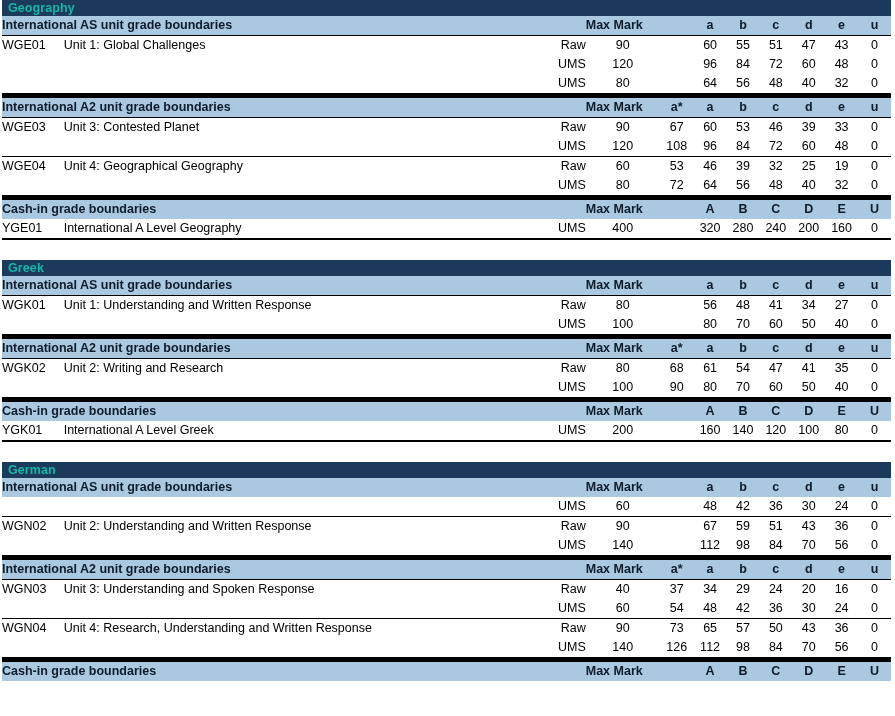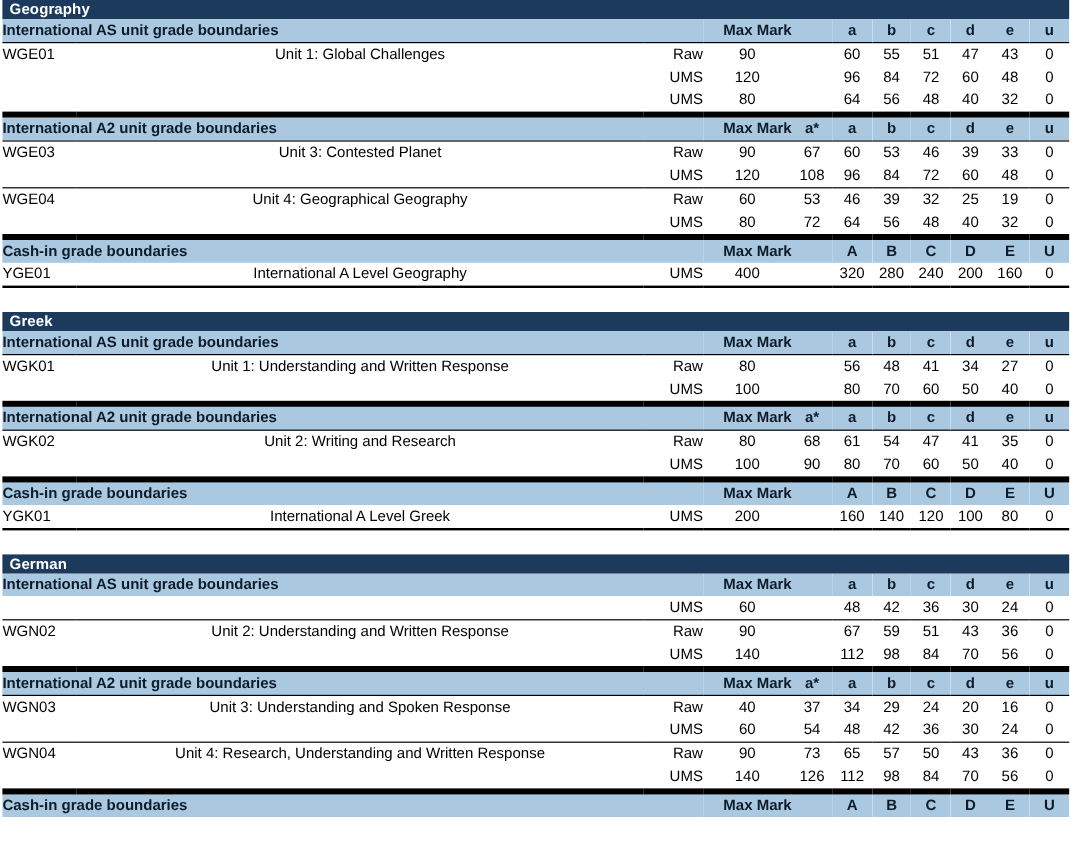--- a/index.html
+++ b/index.html
@@ -22,21 +22,21 @@
   }
 
   .subject-block {
     width: 889px;
     margin: 0 0 0 2px;
   }
 
   
   .subject-bar {
     background: #1b3a5c;
-    color: #ffffff;
+    color: #14b8a6;
     font-weight: bold;
     font-size: 12.5px;
     line-height: 16px;
     height: 16px;
     padding: 0 0 0 6px;
     box-sizing: border-box;
     letter-spacing: 0.1px;
   }
 
   
@@ -70,34 +70,34 @@
     font-weight: bold;
     color: #0d1b2a;
     height: 19px;
     line-height: 19px;
   }
   td.hdr-label {
     padding-left: 6px;
     text-align: left;
   }
   td.hdr-max {
-    text-align: right;
+    text-align: left;
     padding-right: 14px;
   }
   td.hdr-grade {
     text-align: center;
   }
 
   
   td.code {
     padding-left: 6px;
     text-align: left;
   }
   td.title {
-    text-align: center;
+    text-align: left;
     padding-left: 2px;
   }
   td.type {
     text-align: right;
     padding-right: 6px;
   }
   td.max {
     text-align: center;
     padding-right: 14px;
   }

